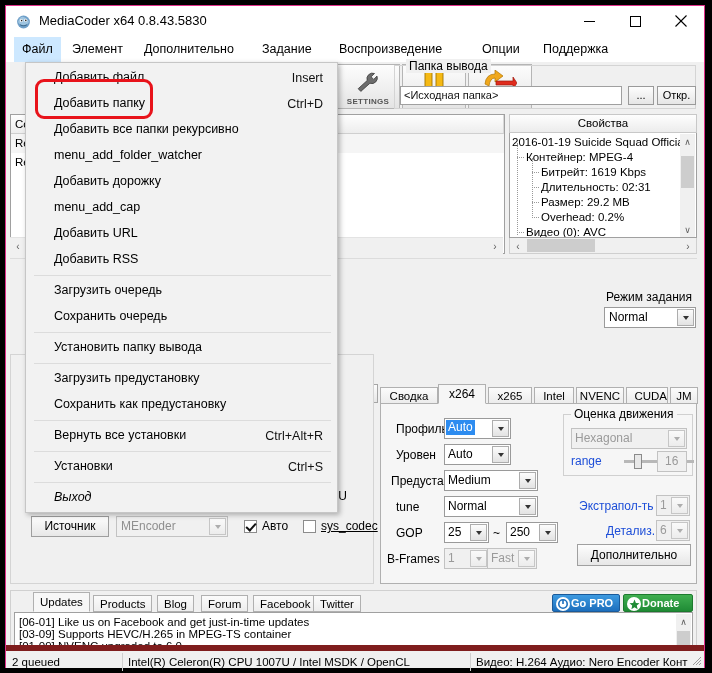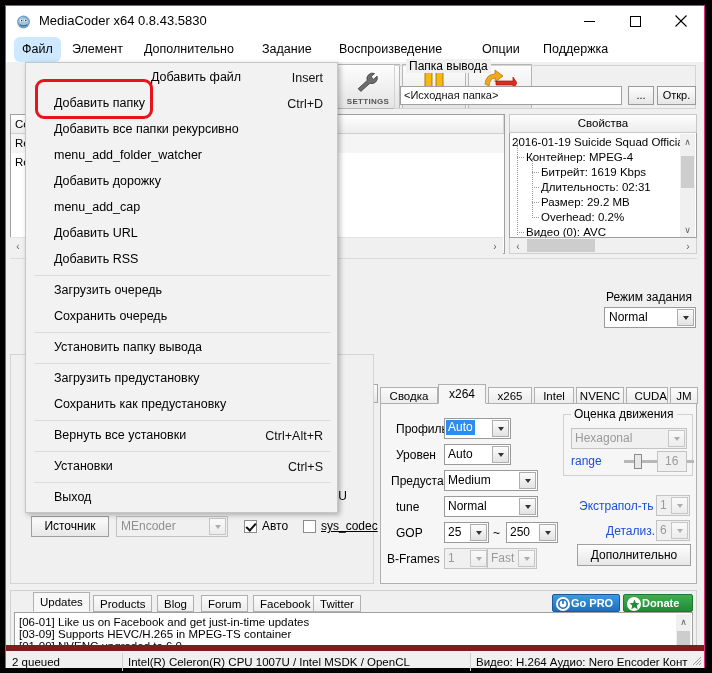--- a/index.html
+++ b/index.html
@@ -35,21 +35,21 @@
   #btn-close{right:0px;}
   
   #menubar{
     position:absolute;left:0;top:31px;width:698px;height:25px;
     background:#ffffff;
   }
   .menu-item{
     position:absolute;top:0;height:25px;line-height:25px;
     padding:0 8px;font-size:12.5px;white-space:nowrap;cursor:default;
   }
-  .menu-item.open{background:#cde8ff;border-radius:6px;}
+  .menu-item.open{background:#cde8ff;}
   
   #client{
     position:absolute;left:0;top:56px;width:698px;height:606px;
     background:#f0f0f0;
   }
   
   #toolbar{
     position:absolute;left:0;top:0;width:596px;height:49px;
     background:#f0f0f0;
   }
@@ -630,21 +630,21 @@
         <svg width="12" height="12" viewBox="0 0 12 12">
           <line x1="11" y1="3" x2="3" y2="11" stroke="#9a9a9a" stroke-width="1"></line>
           <line x1="11" y1="6" x2="6" y2="11" stroke="#9a9a9a" stroke-width="1"></line>
           <line x1="11" y1="9" x2="9" y2="11" stroke="#9a9a9a" stroke-width="1"></line>
         </svg>
       </div>
     </div>
   </div>
 
   <div id="dropdown" style="height: 451px;">
-    <div class="dd-item" style="top:2px;text-align:center;">Добавить файл</div>
+    <div class="dd-item" style="top:2px;">Добавить файл</div>
     <div class="dd-accel" style="top:2px;line-height:26px;">Insert</div>
 
     <div class="dd-item" style="top:28px;">Добавить папку</div>
     <div class="dd-accel" style="top:28px;line-height:26px;">Ctrl+D</div>
 
     <div class="dd-item" style="top:54px;">Добавить все папки рекурсивно</div>
     <div class="dd-item" style="top:80px;">menu_add_folder_watcher</div>
     <div class="dd-item" style="top:106px;">Добавить дорожку</div>
     <div class="dd-item" style="top:132px;">menu_add_cap</div>
     <div class="dd-item" style="top:158px;">Добавить URL</div>
@@ -663,18 +663,18 @@
 
     <div class="dd-sep" style="top:357px;"></div>
     <div class="dd-item" style="top:360px;">Вернуть все установки</div>
     <div class="dd-accel" style="top:360px;line-height:26px;">Ctrl+Alt+R</div>
 
     <div class="dd-sep" style="top:388px;"></div>
     <div class="dd-item" style="top:391px;">Установки</div>
     <div class="dd-accel" style="top:391px;line-height:26px;">Ctrl+S</div>
 
     <div class="dd-sep" style="top:419px;"></div>
-    <div class="dd-item" style="top:422px;">Выход</div>
+    <div class="dd-item" style="top:422px;font-style:italic;">Выход</div>
   </div>
 
   <div id="annot"></div>
 
 </div>
 
 </body></html>

